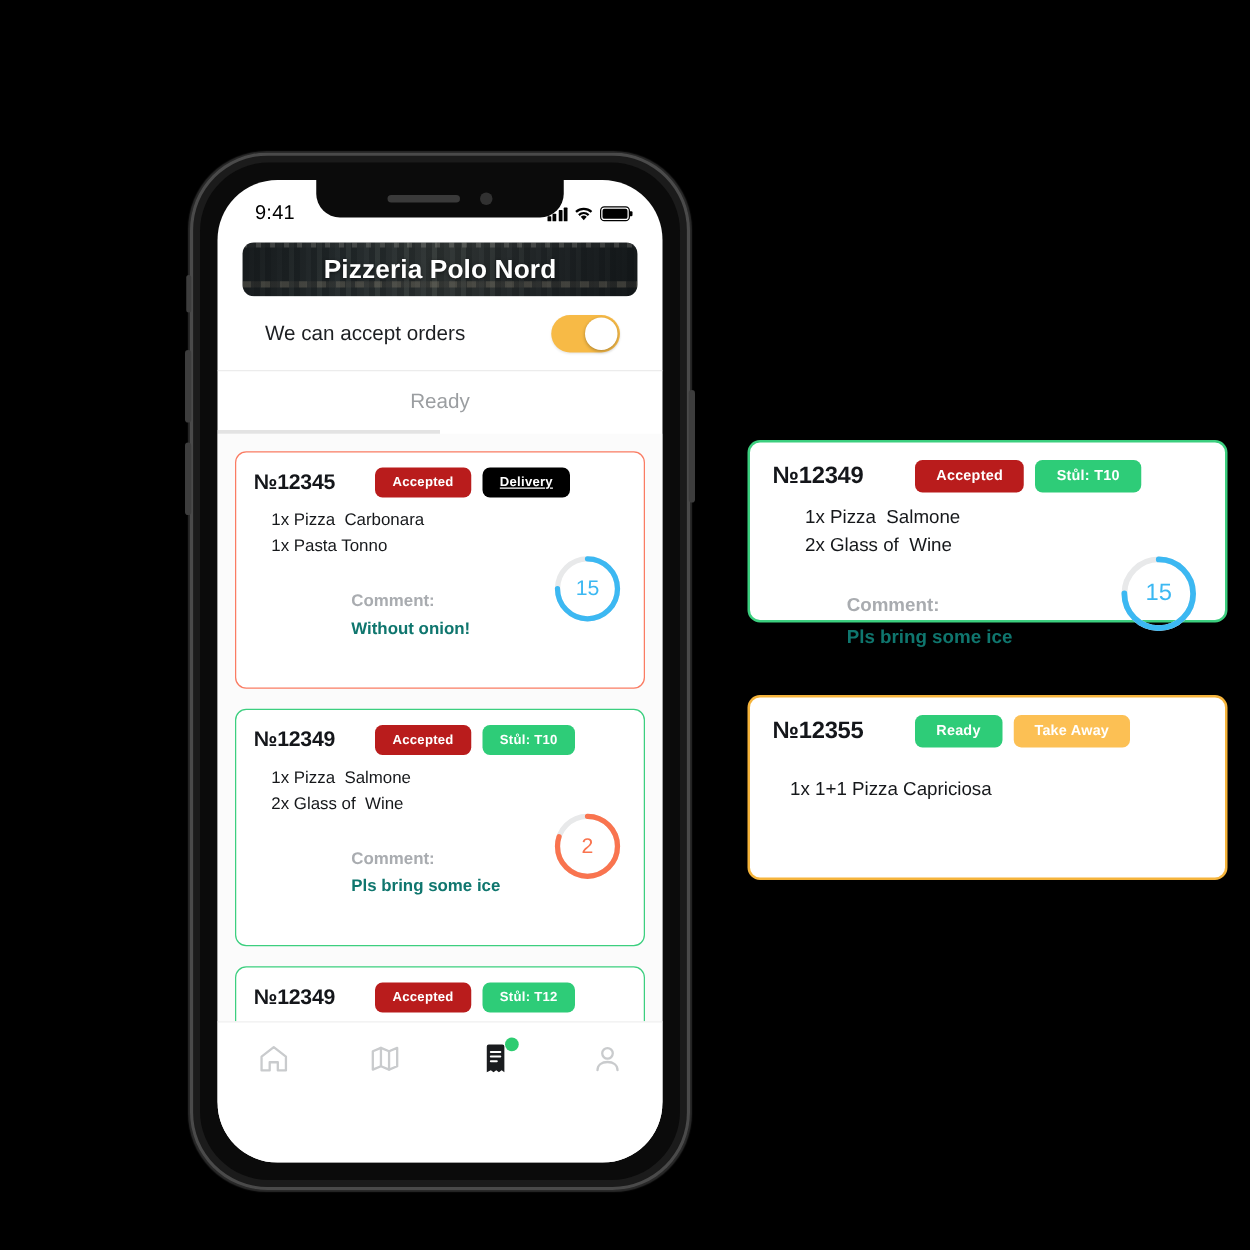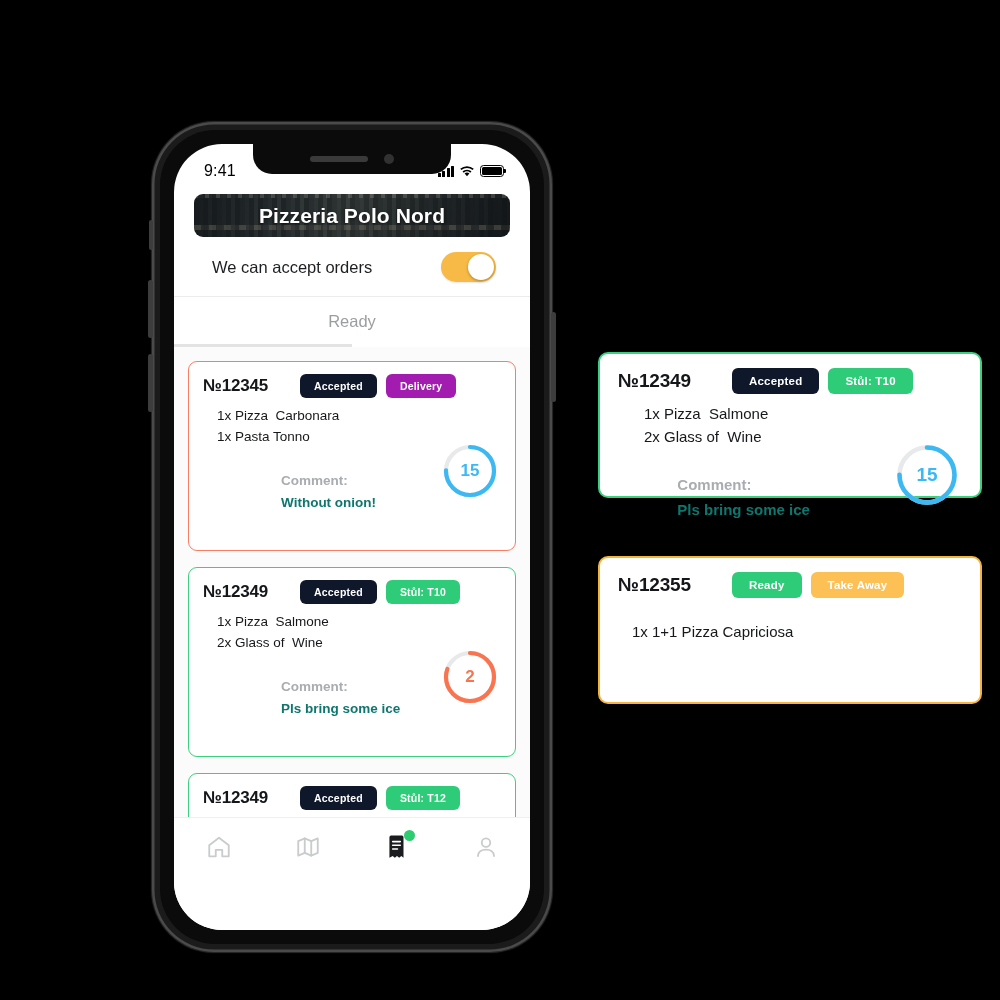--- a/index.html
+++ b/index.html
@@ -254,22 +254,22 @@
   }
   .badge {
     font-size: 10.5px;
     font-weight: 700;
     color: #ffffff;
     border-radius: 6px;
     padding: 6px 14px;
     letter-spacing: 0.2px;
     white-space: nowrap;
   }
-  .badge.blue  { background: #0f172a; }
-  .badge.red   { background: #a21caf; }
+  .badge.blue  { background: #b91c1c; }
+  .badge.red   { background: #000000; text-decoration: underline; }
   .badge.green { background: #2ecc78; }
   .badge.amber { background: #fcc054; }
 
   .card-body {
     display: flex;
     align-items: center;
   }
   .items-col {
     flex: 1;
     padding-left: 14px;
@@ -299,21 +299,21 @@
     margin-right: 2px;
   }
   .timer svg { display: block; transform: rotate(-90deg); }
   .timer-num {
     position: absolute;
     inset: 0;
     display: flex;
     align-items: center;
     justify-content: center;
     font-size: 17px;
-    font-weight: 700;
+    font-weight: 400;
   }
   .timer.blue   .timer-num { color: #3cb8f2; }
   .timer.orange .timer-num { color: #f9744f; }
 
   
   #bottom-nav {
     position: absolute;
     left: 0; right: 0; bottom: 0;
     height: 96px;
     background: #ffffff;

